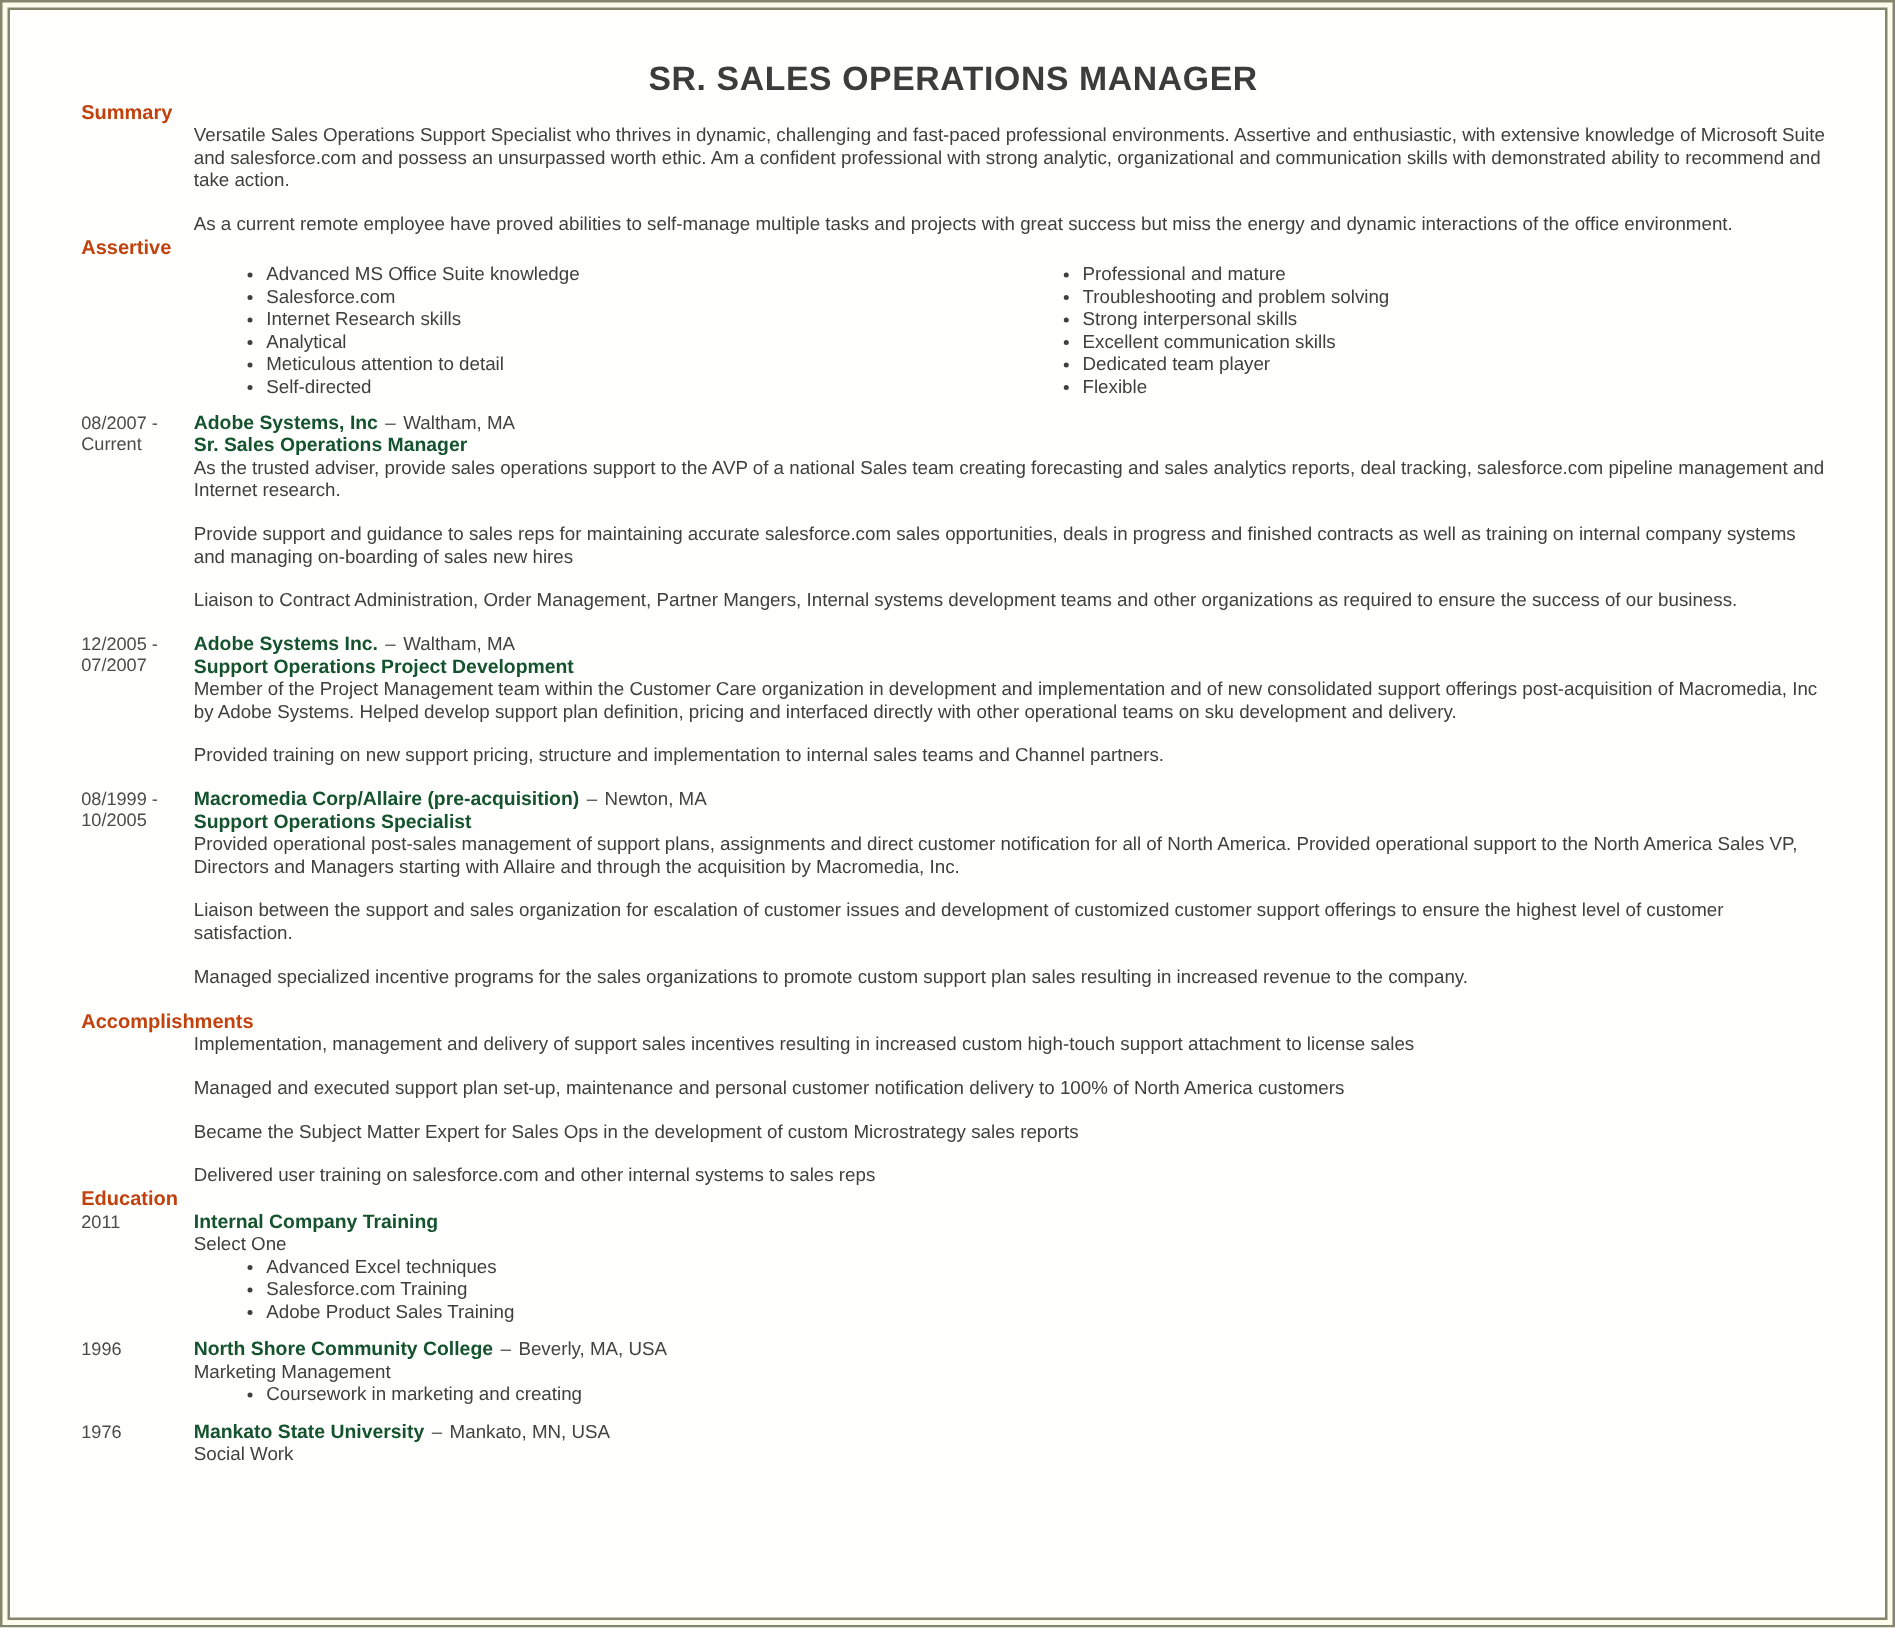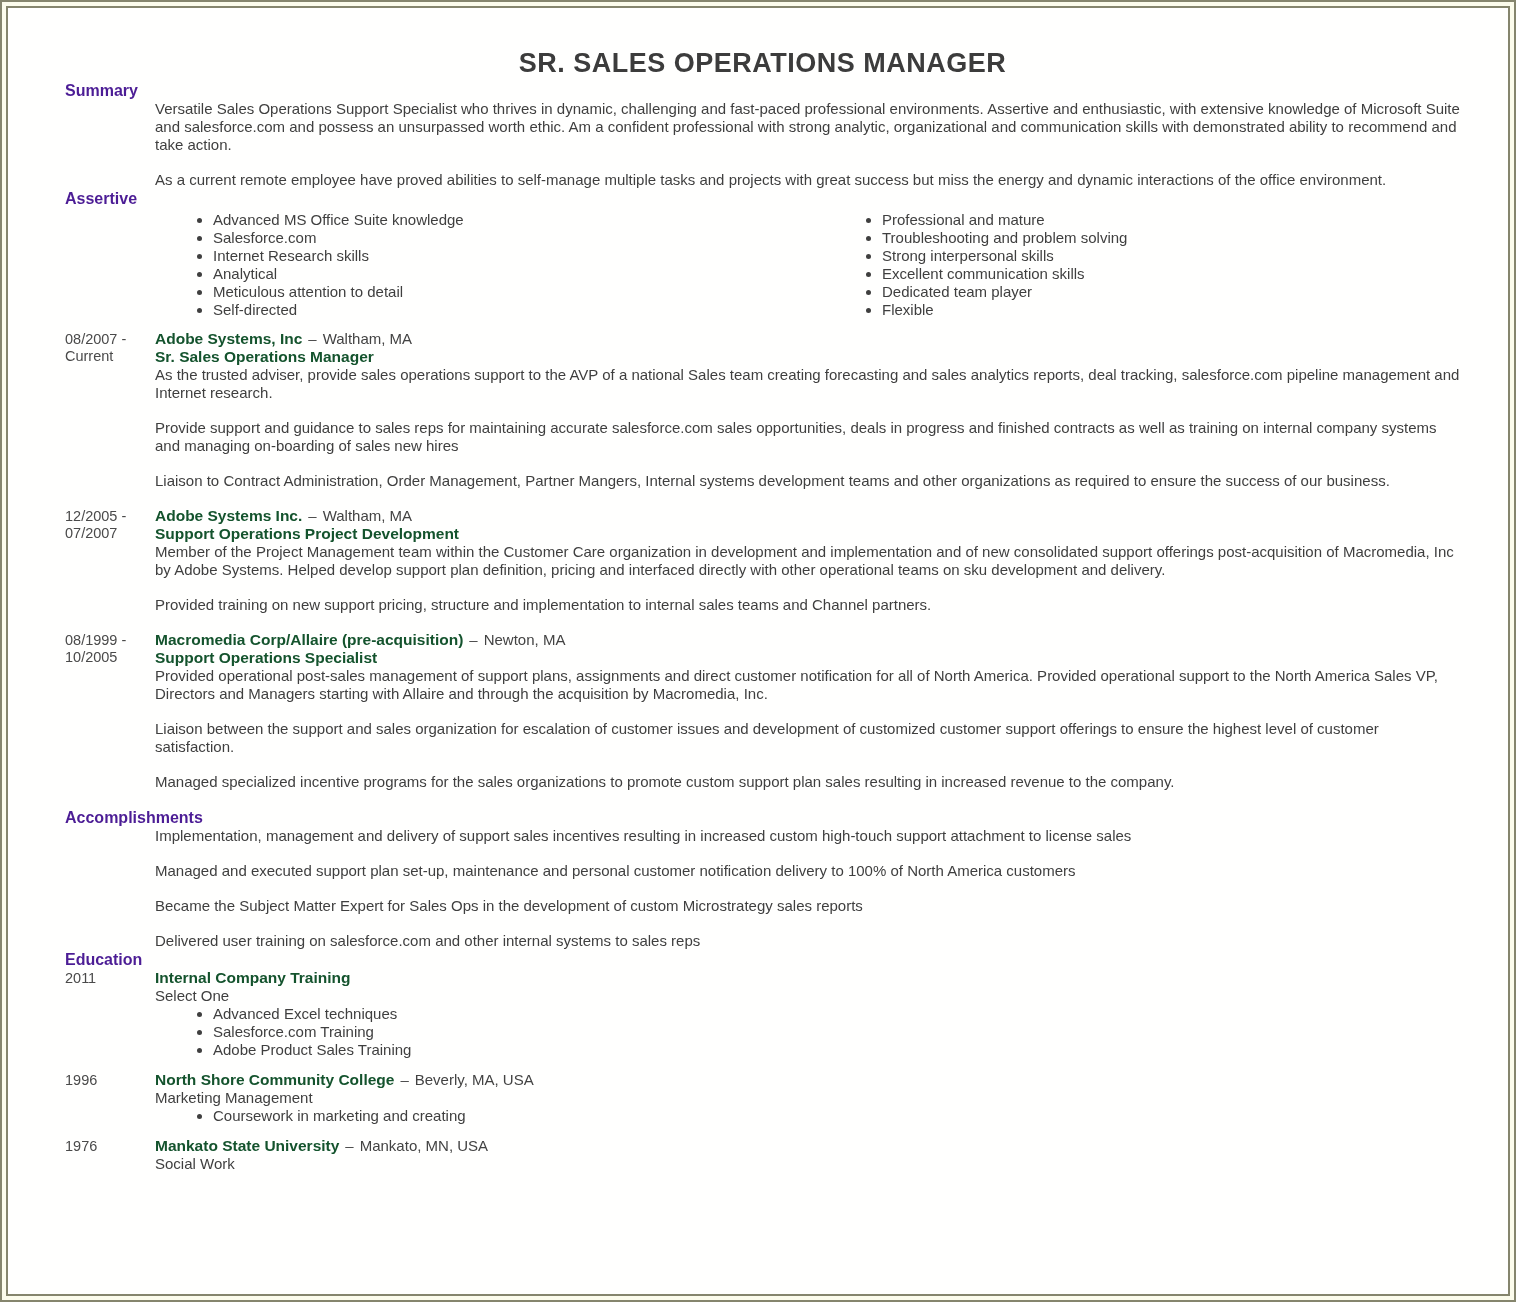--- a/index.html
+++ b/index.html
@@ -27,30 +27,30 @@
     line-height: 30px;
     font-weight: bold;
     color: #3c3c3c;
     letter-spacing: 0.5px;
     margin: 0 0 3px 0;
   }
   .sec-heading {
     font-size: 16px;
     line-height: 19px;
     font-weight: bold;
-    color: #4c1d95;
+    color: #c2410c;
     margin: 0;
   }
   .sec-body { padding-left: 90px; }
   .para { margin: 0 0 17px 0; }
   .para:last-child { margin-bottom: 0; }
   .gap-top { margin-top: 13px; }
 
   
-  .hl-cols { display: flex; margin: 3px 0 11px 0; gap: 16px; }
+  .hl-cols { display: flex; margin: 3px 0 11px 0; }
   .hl-col-left { width: 653px; }
   .hl-col-right { flex: 1; }
   ul.blt { margin: 0; padding-left: 58px; list-style: disc; }
   ul.blt li { margin: 0; padding-left: 0; }
 
   
   .entry { position: relative; margin-bottom: 17px; }
   .entry-dates {
     position: absolute; left: -90px; top: 1px; width: 86px;
     color: #4a4a4a; font-size: 14.5px; line-height: 17px;

